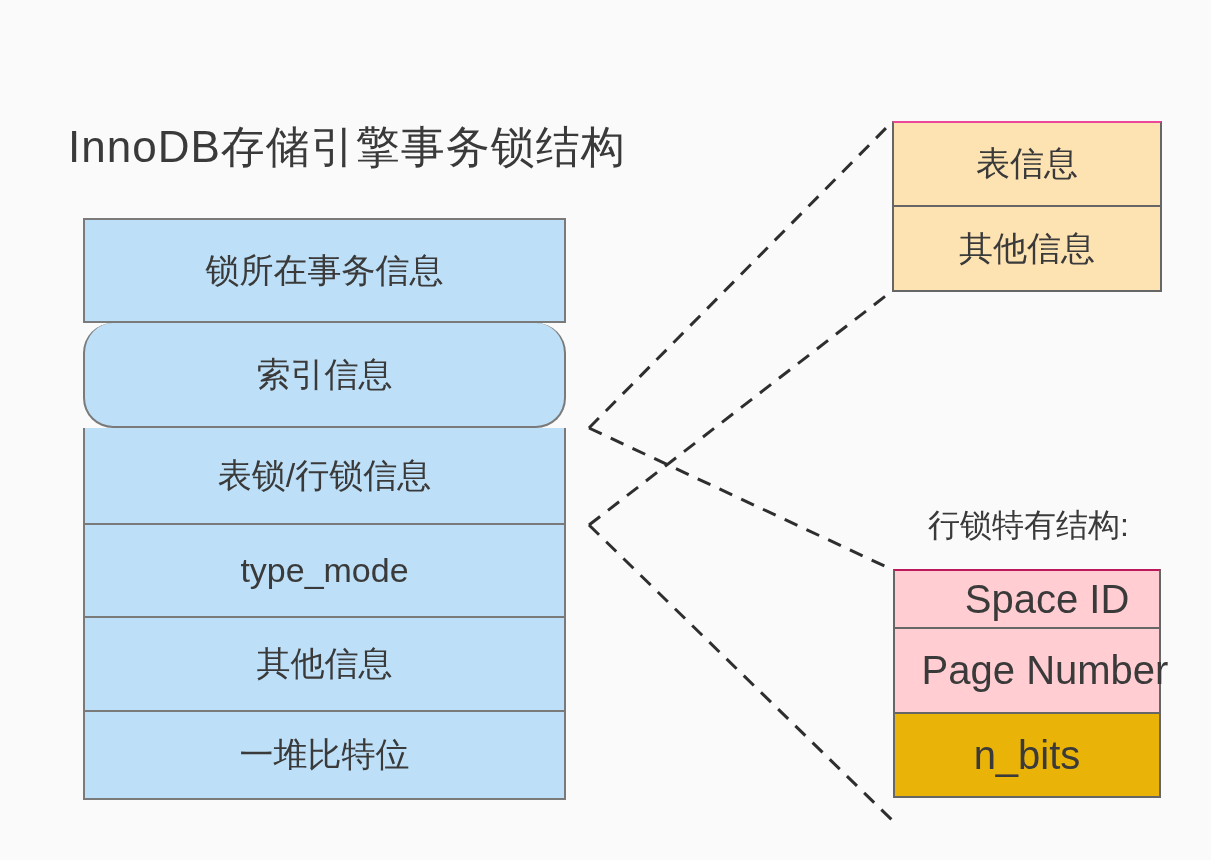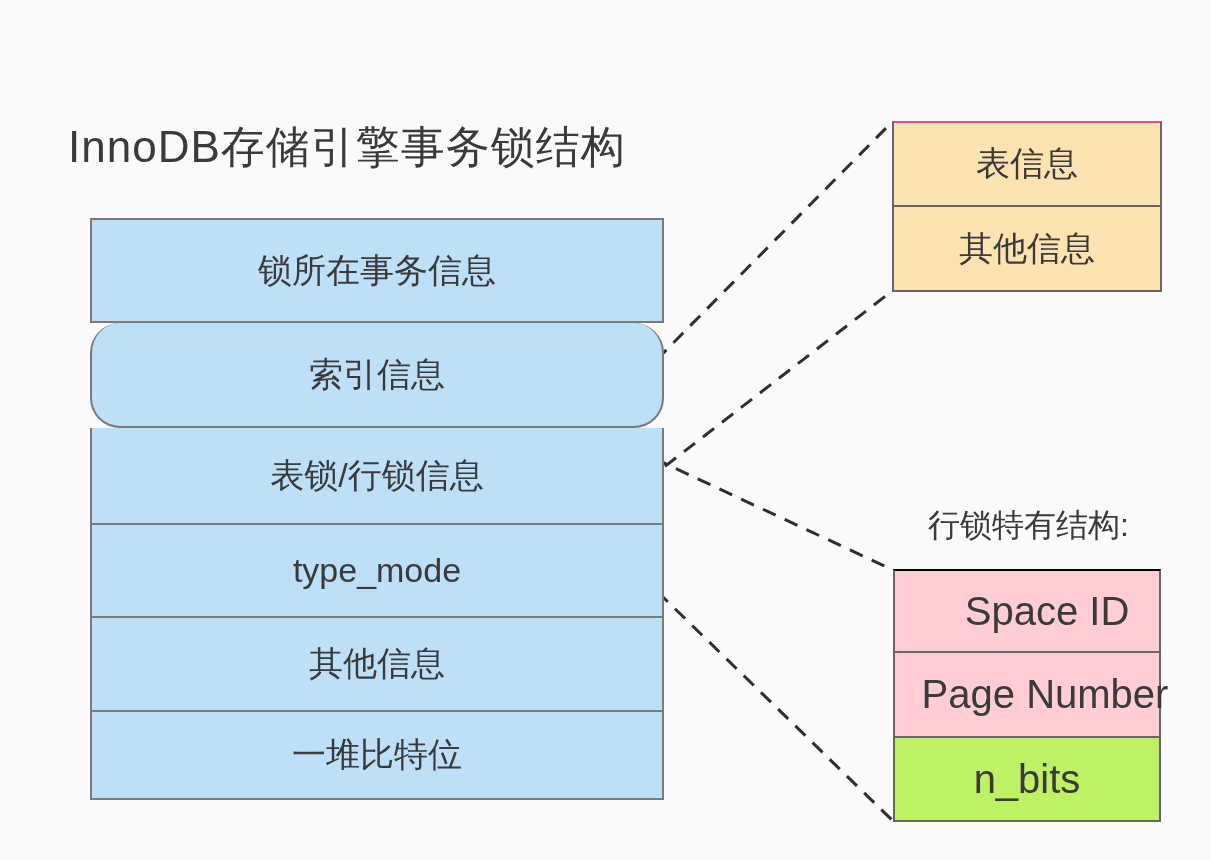--- a/index.html
+++ b/index.html
@@ -41,21 +41,21 @@
   }
   .struct-table .row {
     box-sizing: border-box;
     width: 100%;
     display: flex;
     align-items: center;
     justify-content: center;
     white-space: nowrap;
   }
   
-  .main-table { left: 90px; top: 218px; width: 574px; }
+  .main-table { left: 83px; top: 218px; width: 483px; }
   .main-table .row {
     border: 2px solid #7a7a7a;
     border-top: none;
     font-size: 34px;
   }
   .main-table .row:first-child { border-top: 2px solid #7a7a7a; }
   .main-table .row:nth-child(1) { height: 105px; }
   .main-table .row:nth-child(2) { height: 105px; border-radius: 30px; }
   .main-table .row:nth-child(3) { height: 97px; }
   .main-table .row:nth-child(4) { height: 93px; }
@@ -71,21 +71,21 @@
   }
   .table-lock-table .row:first-child { border-top: 2px solid #ec4899; height: 86px; text-align: right; }
   
   .row-lock-table { left: 893px; top: 569px; width: 268px; }
   .row-lock-table .row {
     border: 2px solid #666666;
     border-top: none;
     font-size: 40px;
     height: 85px;
   }
-  .row-lock-table .row:first-child { border-top: 2px solid #000000; height: 84px; padding-left: 40px; }
+  .row-lock-table .row:first-child { border-top: 2px solid #be185d; height: 60px; padding-left: 40px; }
   .row-lock-table .row:nth-child(3) { height: 84px; }
   .section-label {
     position: absolute;
     font-size: 32px;
     font-weight: 400;
     white-space: nowrap;
   }
   .table-lock-label { left: 907px; top: 57px; }
   .row-lock-label { left: 928px; top: 504px; }
 </style>
@@ -114,16 +114,16 @@
 
   <div class="struct-table table-lock-table">
     <div class="row" style="background: rgb(253, 226, 178);">表信息</div>
     <div class="row" style="background: rgb(253, 226, 178);">其他信息</div>
   </div>
 
   <div class="section-label row-lock-label">行锁特有结构:</div>
   <div class="struct-table row-lock-table">
     <div class="row" style="background: rgb(255, 205, 210);">Space ID</div>
     <div class="row" style="background: rgb(255, 205, 210); padding-left: 36px;">Page Number</div>
-    <div class="row" style="background: #bef264;">n_bits</div>
+    <div class="row" style="background: #eab308;">n_bits</div>
   </div>
 
 </div>
 
 </body></html>

